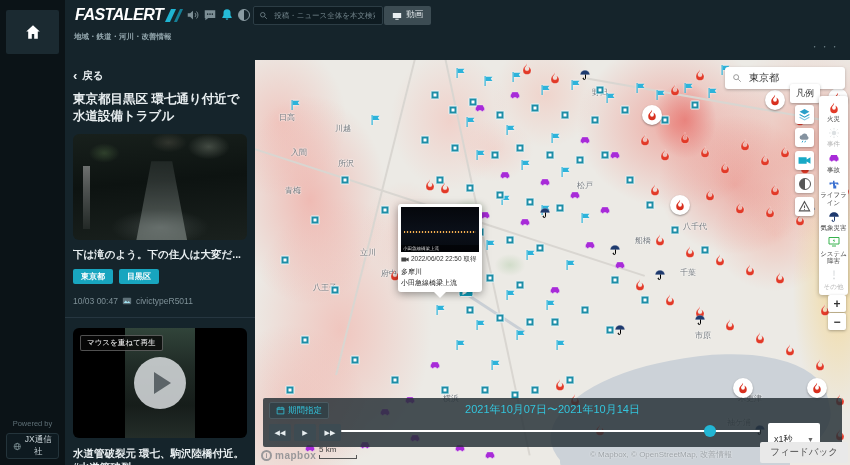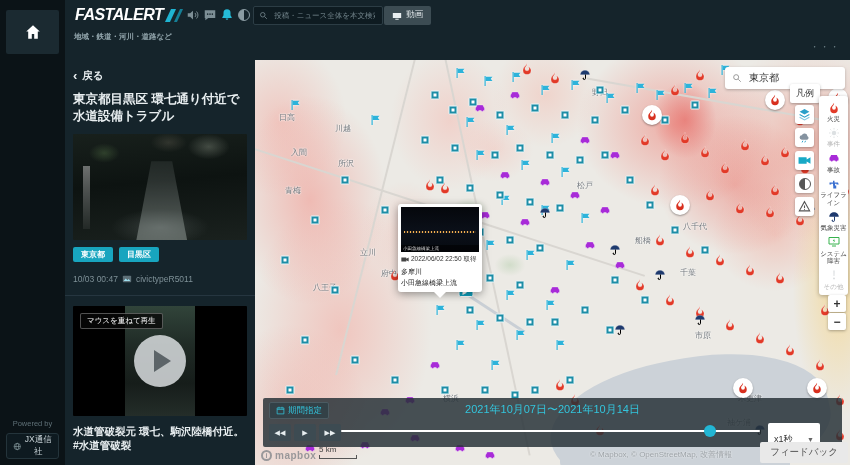--- a/index.html
+++ b/index.html
@@ -37,21 +37,21 @@
   .topbar-row2{padding-left:7px;}
   .filter-hint{color:#93a6ad;font-size:7.5px;font-weight:700;margin:2px 0 3px 2px;}
   .filter-btn{width:160px;height:19px;background:#e9e9e9;border:1px solid #cfcfcf;border-radius:2px;color:#333;font-size:9.5px;cursor:pointer;}
   .dots{position:absolute;right:10px;bottom:6px;color:#6f8188;font-size:9px;letter-spacing:1px;cursor:pointer;}
   .content{flex:1;display:flex;min-height:0;}
   
   .news{width:190px;flex:none;background:#15242b;color:#e8eef0;padding:0 8px;overflow:hidden;position:relative;z-index:20;}
   .back-row{display:flex;align-items:center;gap:5px;padding:9px 0 4px 0;font-size:10.5px;font-weight:700;cursor:pointer;}
   .back-chev{font-size:13px;line-height:10px;}
   .news-title{font-size:12.5px;font-weight:700;line-height:1.35;margin:4px 0 9px 0;}
-  .thumb{position:relative;width:100%;height:106px;border-radius:1px;overflow:hidden;background:#000;}
+  .thumb{position:relative;width:100%;height:106px;border-radius:6px;overflow:hidden;background:#000;}
   .scene1{background:
     radial-gradient(30px 18px at 78% 12%, rgba(190,200,180,.28), transparent 70%),
     radial-gradient(22px 14px at 18% 18%, rgba(110,150,90,.30), transparent 70%),
     radial-gradient(26px 14px at 55% 8%, rgba(150,140,120,.22), transparent 70%),
     radial-gradient(70px 26px at 50% 88%, rgba(150,160,160,.25), transparent 70%),
     linear-gradient(175deg,#18201c 0%,#0d1311 45%,#1a211e 100%);}
   .scene1::before{content:"";position:absolute;left:36%;top:26%;width:30%;height:78%;
     background:linear-gradient(180deg,rgba(150,160,158,.12),rgba(205,215,210,.38));
     clip-path:polygon(30% 0,70% 0,100% 100%,0% 100%);}
   .scene1::after{content:"";position:absolute;left:6%;top:30%;width:4%;height:60%;background:linear-gradient(180deg,rgba(200,200,200,.5),rgba(90,95,92,.2));}
@@ -212,36 +212,37 @@
           <input type="text" placeholder="投稿・ニュース全体を本文検索" style="">
         </div>
         <button class="tv-btn">
           <svg viewBox="0 0 24 20">
               <path d="M2 4h20v12H2zM8 18h8v2H8z"></path>
             </svg>
           <span>動画</span>
         </button>
       </div>
       <div class="topbar-row2">
-        <div class="filter-hint">地域・鉄道・河川・道路など</div>
+        <div class="filter-hint">地域・鉄道・河川・改善情報</div>
       </div>
       <span class="dots">・・・</span>
     </header>
 
     <div class="content">
 
       <section class="news">
         <div class="back-row">
           <span class="back-chev">‹</span>
           <span>戻る</span>
         </div>
         <div class="news-title">東京都目黒区 環七通り付近で水道設備トラブル</div>
         <div id="articles">
             <div>
               <div class="thumb scene1"></div>
+              <div class="art-text">下は滝のよう。下の住人は大変だ...</div>
               <div class="tag-row">
                 <span class="tag">東京都</span>
                 <span class="tag">目黒区</span>
               </div>
               <div class="meta-row">
                 <span>10/03 00:47</span>
                 <svg viewBox="0 0 24 24">
                   <rect x="2" y="4" width="20" height="16" rx="2" fill="#5e7078"></rect>
                   <path d="M4 17l5-6 4 4 3-3 4 5z" fill="#9fe0ef"></path>
                 </svg>

